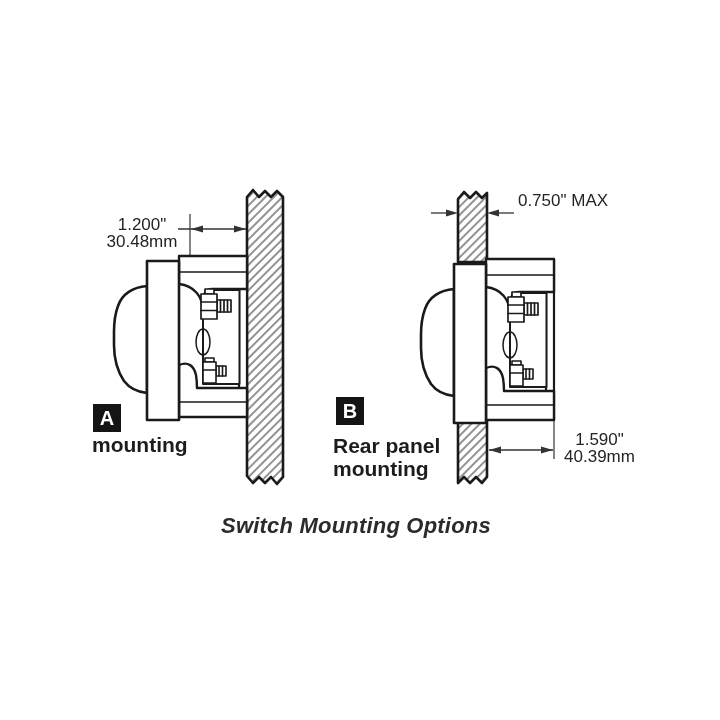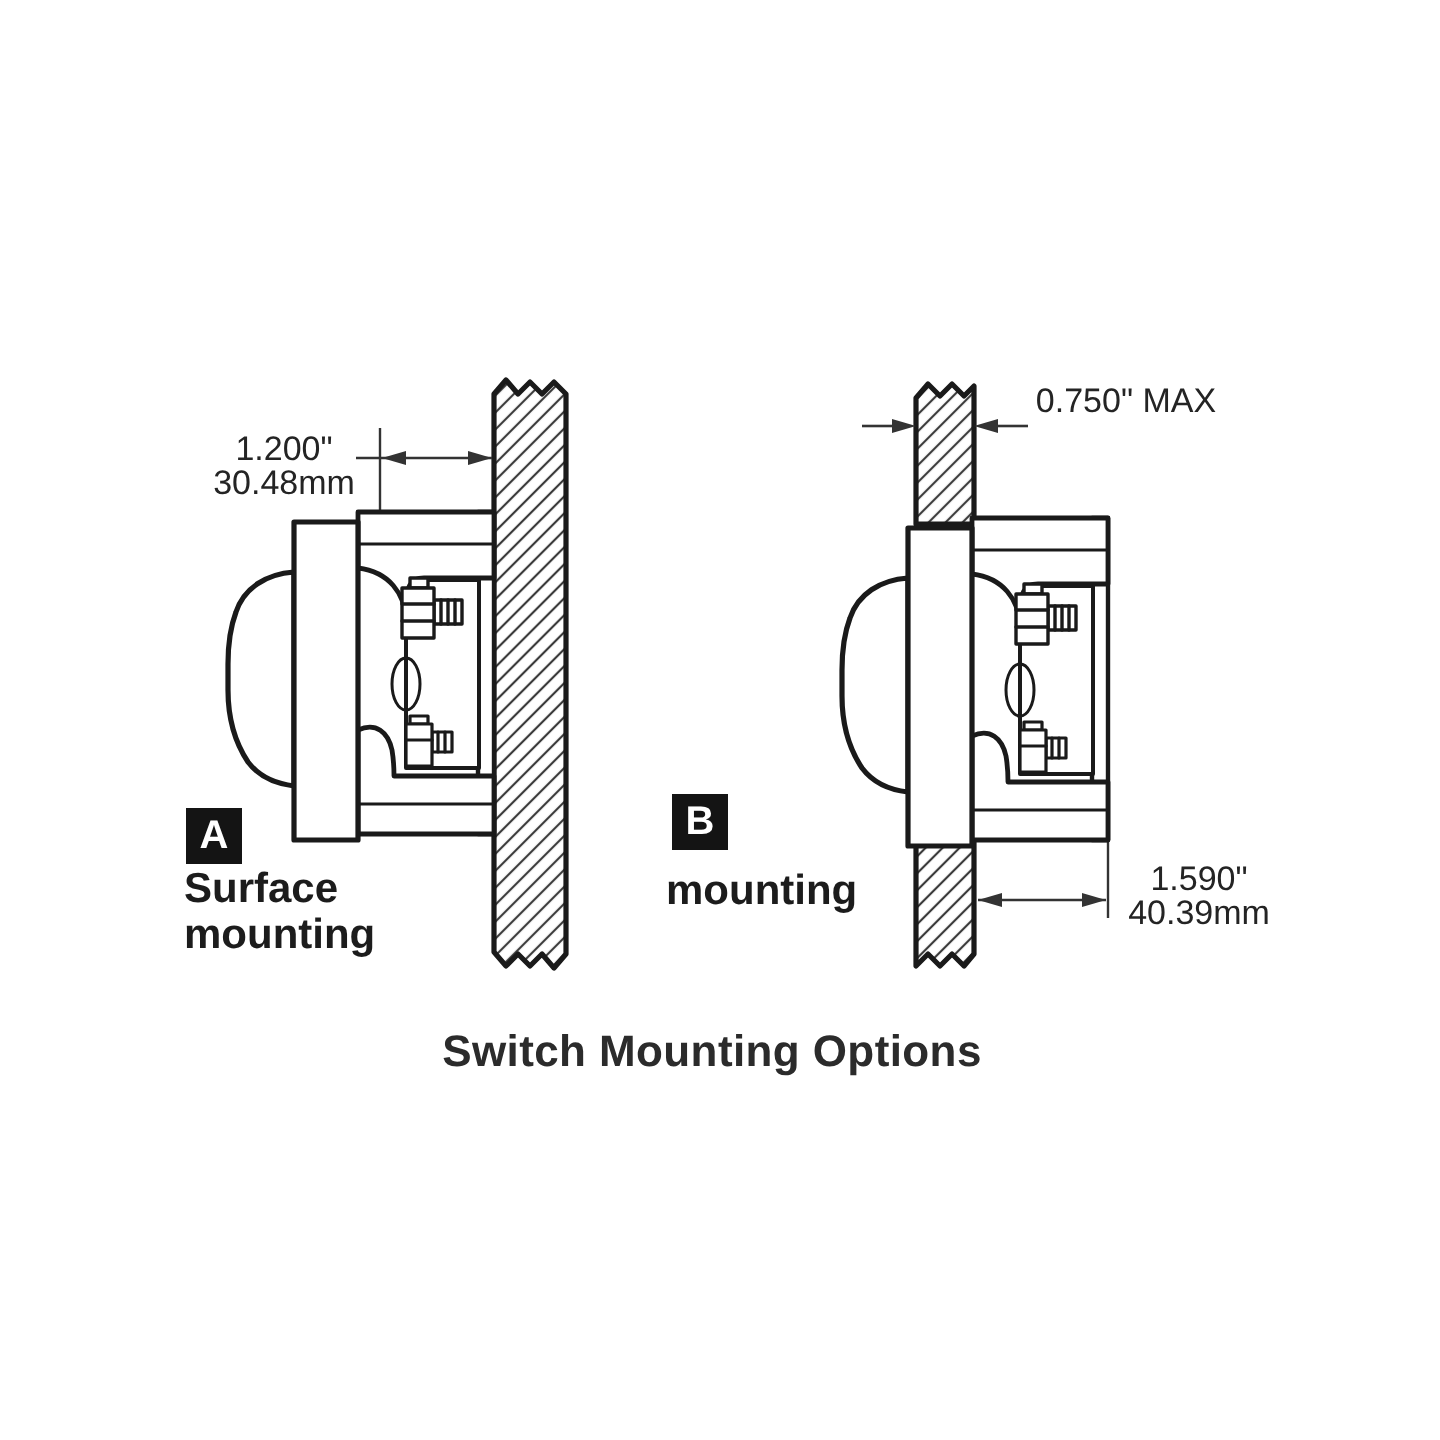--- a/index.html
+++ b/index.html
@@ -12,20 +12,21 @@
   .dim{font-size:17px;line-height:17px;text-align:center;white-space:nowrap;}
   .badge{
     width:28px;height:28px;background:#141414;color:#ffffff;
     display:flex;align-items:center;justify-content:center;
     font-size:20px;font-weight:bold;
   }
   .lbl{font-size:21px;font-weight:bold;line-height:23px;color:#1c1c1c;}
   .title{
     width:712px;text-align:center;font-size:22px;font-weight:bold;color:#2b2b2b;
     letter-spacing:.2px;
+    font-style:italic;
   }
 </style>
 </head>
 <body>
 
 <div class="canvas">
 
   <svg class="art" viewBox="0 0 720 720">
     <defs>
       <pattern id="hatch" width="6" height="6" patternUnits="userSpaceOnUse" patternTransform="rotate(-45)">
@@ -111,23 +112,23 @@
     <div>0.750" MAX</div>
   </div>
 
   <div class="txt dim" style="left:551px;top:431px;width:97px;">
     <div>1.590"</div>
     <div>40.39mm</div>
   </div>
 
   <div class="txt badge" style="left:93px;top:404px;">A</div>
   <div class="txt lbl" style="left:92px;top:433px;">
-    <div>Surface</div>
     <div>mounting</div>
   </div>
 
   <div class="txt badge" style="left:336px;top:397px;">B</div>
   <div class="txt lbl" style="left:333px;top:434px;">
+    <div>Rear panel</div>
     <div>mounting</div>
   </div>
 
   <div class="txt title" style="left:0;top:513px;">Switch Mounting Options</div>
 </div>
 
 </body></html>

